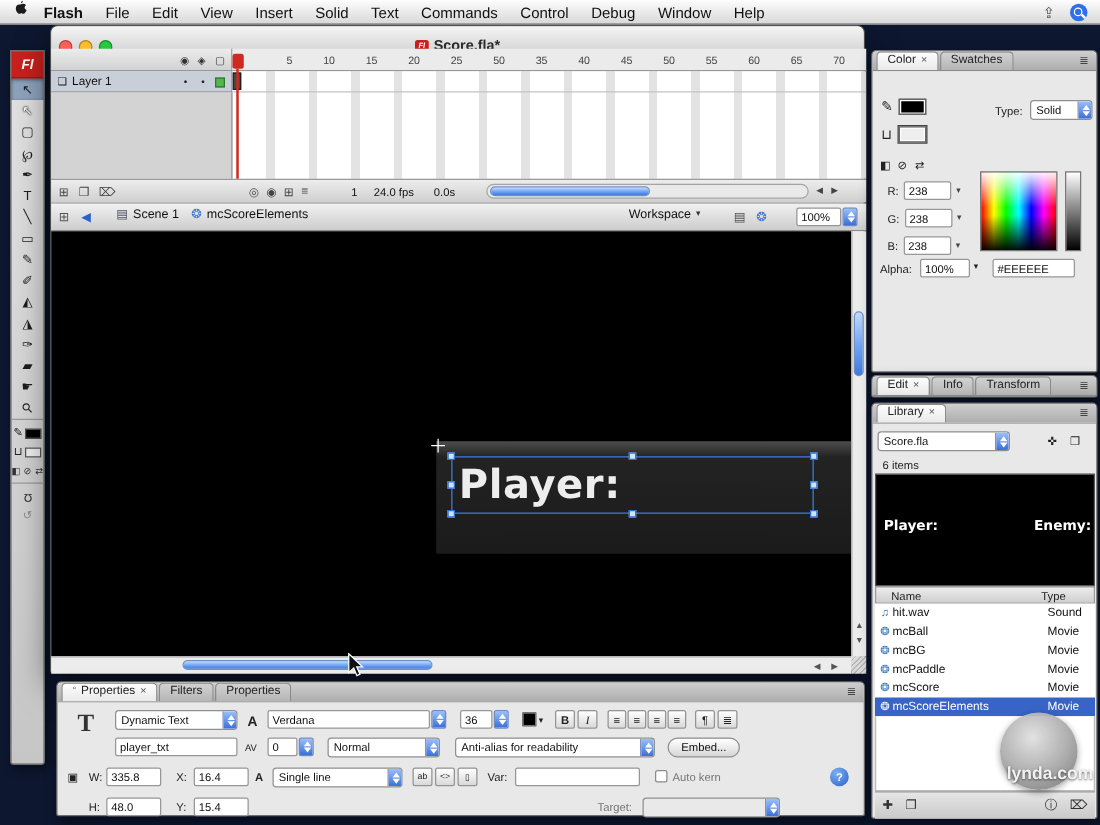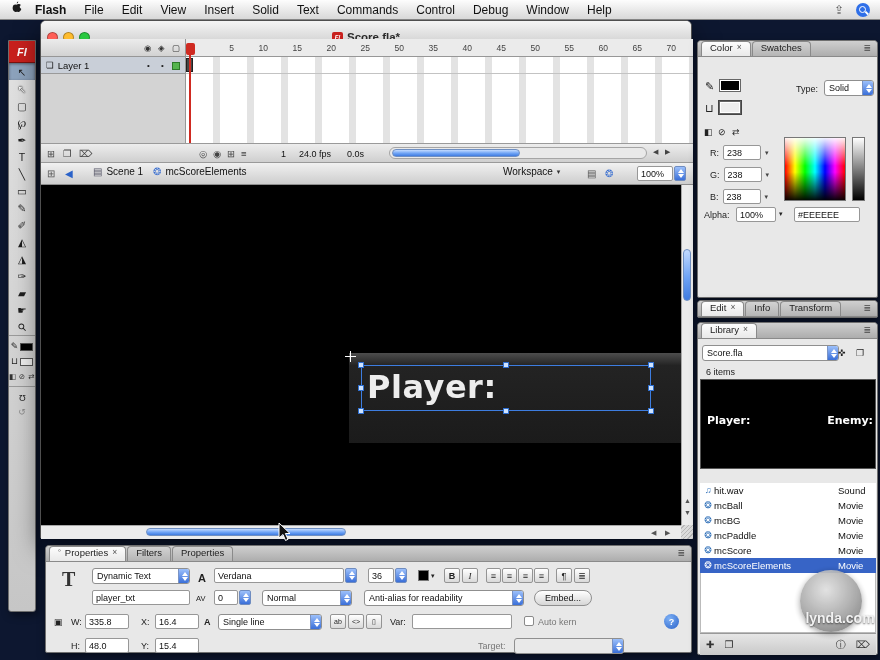--- a/index.html
+++ b/index.html
@@ -532,31 +532,35 @@
 
 <div class="abs panel" style="left:697px;top:322px;width:181px;height:333px">
   <div class="tabbar">
     <div class="ptab active">
       <span>Library</span>
       <span class="closex">×</span>
     </div>
     <span class="tab-right gi">≣</span>
   </div>
   <div class="pbody">
-    <div class="dd" style="left:4px;top:6px;width:137px">
+    <div class="dd" style="left:4px;top:6px;width:106px">
       <span class="ddl">Score.fla</span>
       <span class="ddcap"></span>
     </div>
     <span class="plabel" style="left:140px;top:9px">✜</span>
     <span class="plabel" style="left:158px;top:9px">❐</span>
     <span class="plabel" style="left:8px;top:28px">6 items</span>
     <div class="lib-preview" style="left:2px;top:40px;width:176px;height:90px">
       <span class="pv" style="left:6px;top:34px">Player:</span>
       <span class="pv" style="right:2px;top:34px">Enemy:</span>
     </div>
+    <div class="lib-head" style="left:2px;top:130px;width:176px;height:14px">
+      <span style="left:12px">Name</span>
+      <span style="left:132px">Type</span>
+    </div>
     <div class="lib-rows" style="left:2px;top:144px;width:176px">
 
         <div class="lib-row">
           <span class="lic gi">♫</span>
           <span class="lname">hit.wav</span>
           <span class="ltype">Sound</span>
         </div>
 
         <div class="lib-row">
           <span class="lic gi">❂</span>

